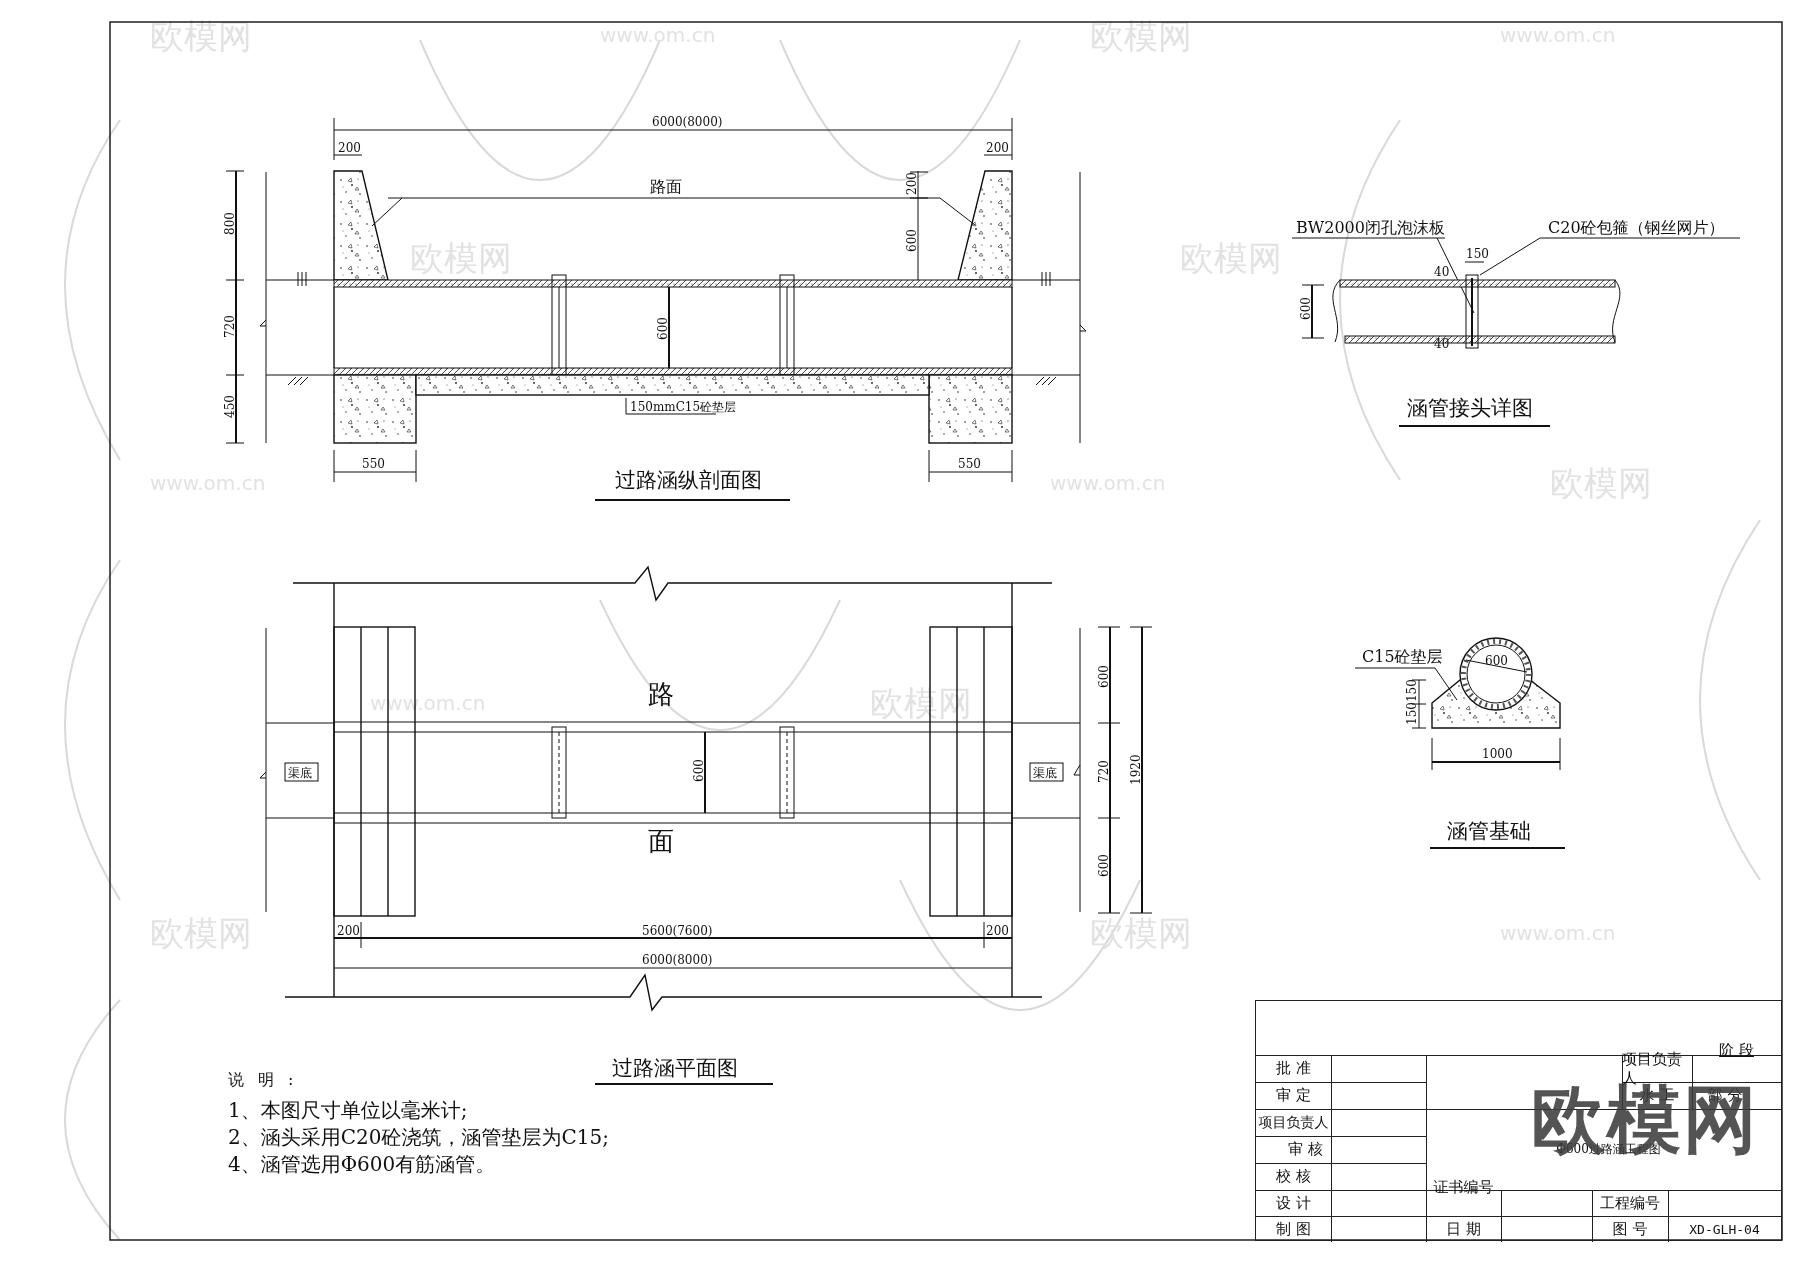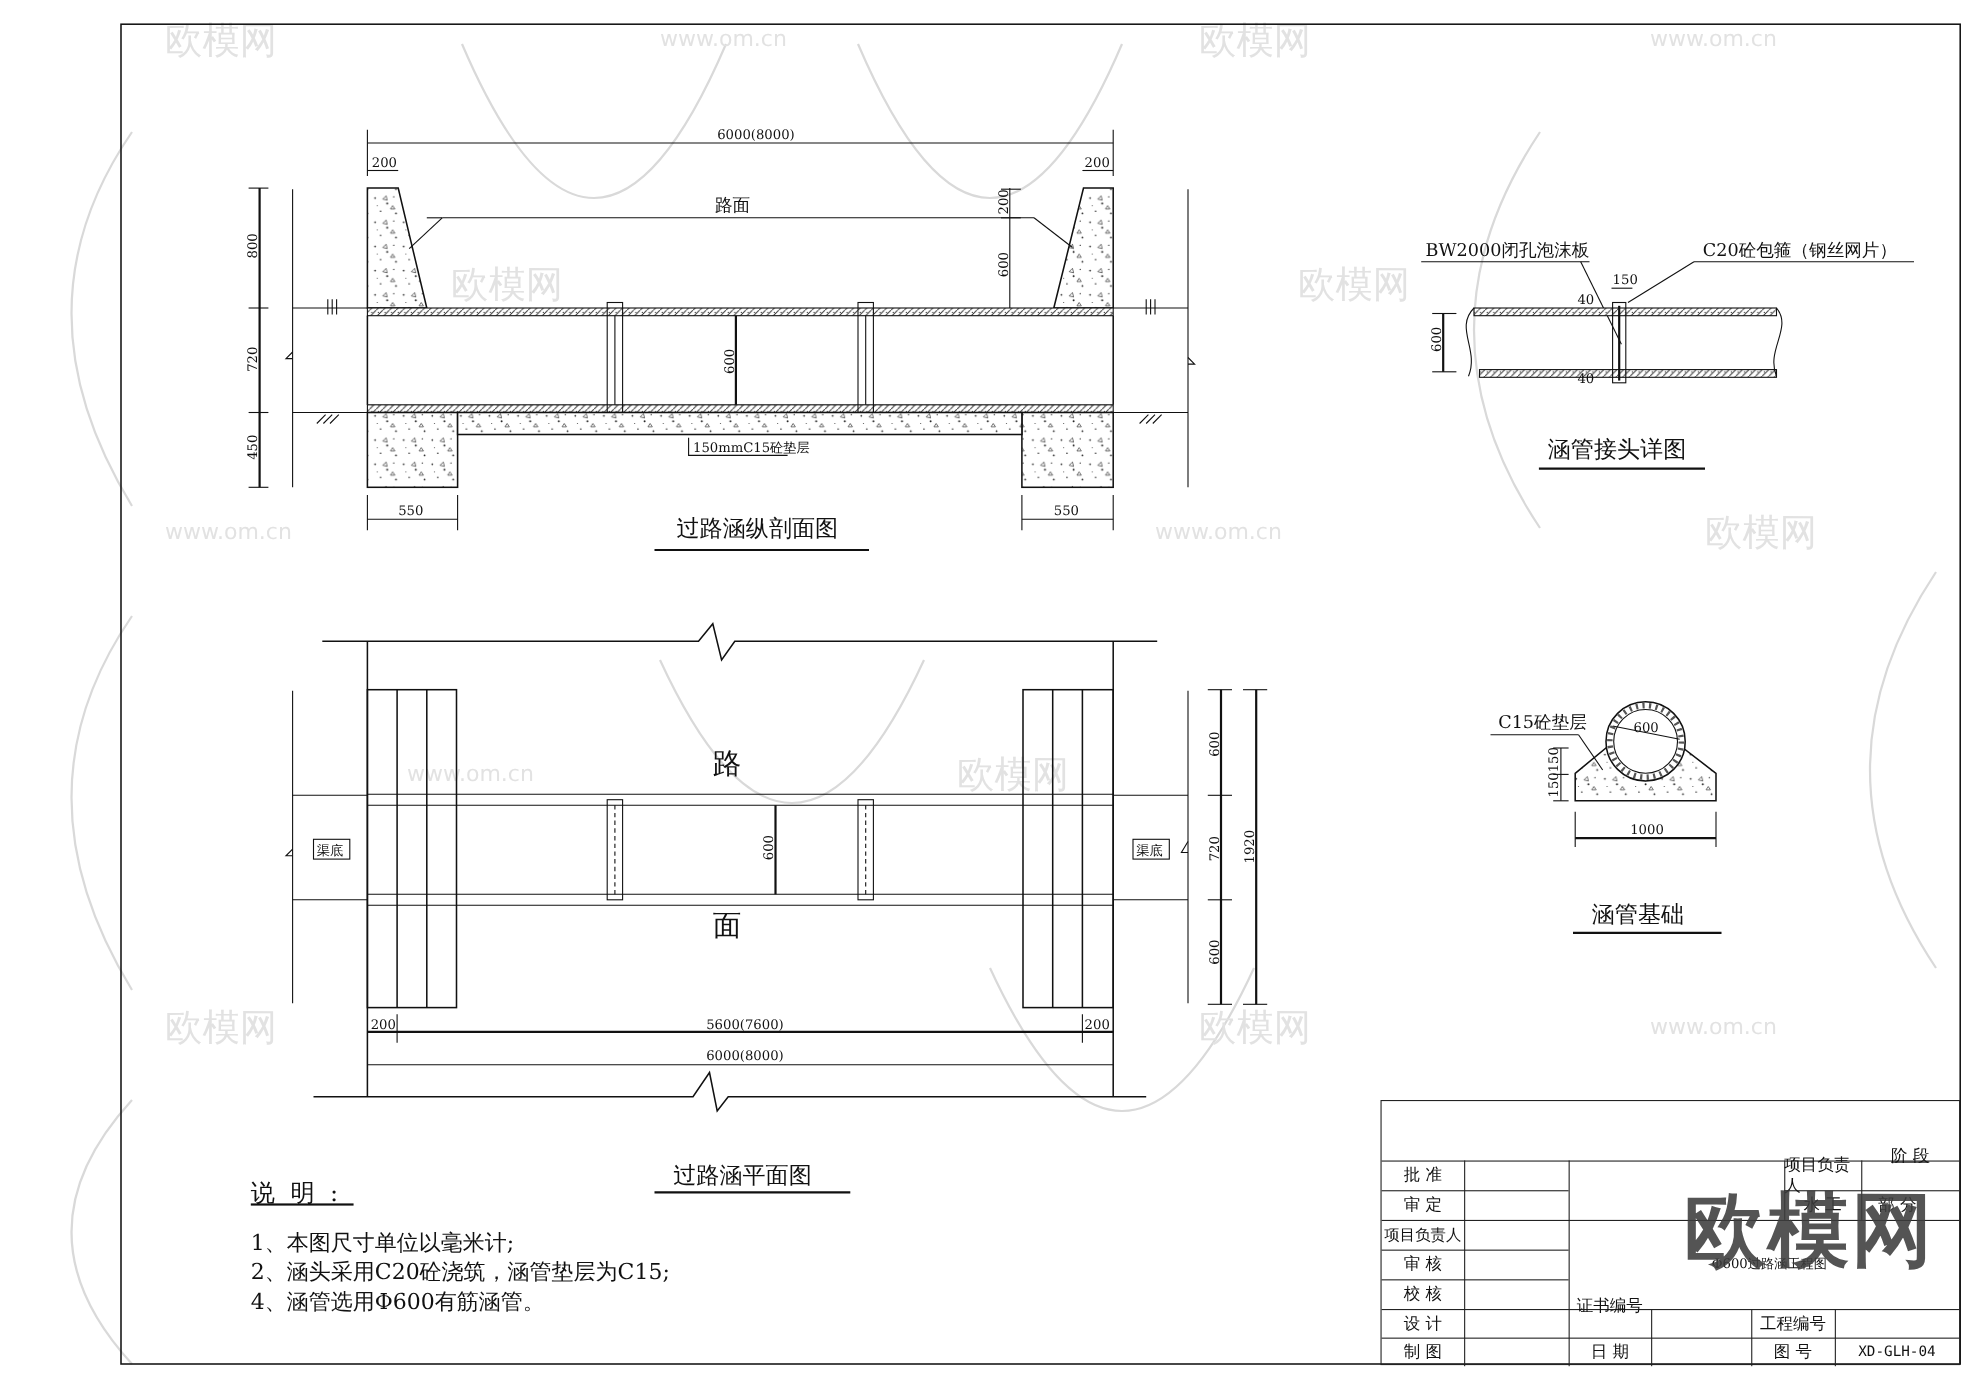--- a/index.html
+++ b/index.html
@@ -11,21 +11,21 @@
   .big{font-size:26px;}
   .title{font-size:21px;}
   .wm{fill:none;stroke:#d9d9d9;stroke-width:2;}
   .wmt{fill:#e2e2e2;font-family:"DejaVu Sans","Liberation Sans",sans-serif;}
   .ln{stroke:#111;stroke-width:1.4;fill:none;}
   .thin{stroke:#111;stroke-width:1;fill:none;}
   .thick{stroke:#111;stroke-width:2;fill:none;}
   .conc{fill:url(#concrete);stroke:#111;stroke-width:1.4;}
   .hatch{fill:url(#hatch);stroke:#111;stroke-width:1;}
   #notes{position:absolute;left:228px;top:1070px;color:#111;font-family:"DejaVu Serif","Liberation Serif",serif;}
-  #notes .nt{font-size:22px;letter-spacing:14px;margin-bottom:16px;text-decoration:underline;}
+  #notes .nt{font-size:16px;letter-spacing:14px;margin-bottom:6px;}
   #notes .ni{font-size:20px;line-height:27px;}
   #titleblock{position:absolute;left:1255px;top:1000px;width:527px;height:241px;border:1.5px solid #222;box-sizing:border-box;font-family:"DejaVu Serif","Liberation Serif",serif;font-size:15px;color:#111;}
   .tb-cell{position:absolute;display:flex;align-items:center;justify-content:center;box-sizing:border-box;}
   .tb-line-h{position:absolute;height:0;border-top:1.3px solid #222;}
   .tb-line-v{position:absolute;width:0;border-left:1.3px solid #222;}
   #bigwm{position:absolute;left:1515px;top:1080px;width:260px;font-family:"DejaVu Sans","Liberation Sans",sans-serif;color:rgba(60,60,60,0.88);text-align:center;pointer-events:none;}
   #bigwm .w1{font-size:74px;line-height:78px;font-weight:bold;letter-spacing:2px;}
   #bigwm .w2{font-size:42px;line-height:46px;}
 </style>
 </head>
@@ -305,21 +305,21 @@
   <div class="tb-line-v" style="left:170px;top:54px;height:187px;"></div>
   <div class="tb-line-v" style="left:245px;top:189px;height:52px;"></div>
   <div class="tb-line-v" style="left:336px;top:189px;height:52px;"></div>
   <div class="tb-line-v" style="left:412px;top:189px;height:52px;"></div>
   <div class="tb-line-v" style="left:366px;top:54px;height:54px;"></div>
   <div class="tb-line-v" style="left:436px;top:54px;height:54px;"></div>
 
   <div class="tb-cell" style="left:0;top:54px;width:75px;height:27px;">批  准</div>
   <div class="tb-cell" style="left:0;top:81px;width:75px;height:27px;">审  定</div>
   <div class="tb-cell" style="left:0;top:108px;width:75px;height:27px;font-size:14px;">项目负责人</div>
-  <div class="tb-cell" style="left:0;top:135px;width:75px;height:27px;">审  核</div>
+  <div class="tb-cell" style="left:12px;top:135px;width:75px;height:27px;">审  核</div>
   <div class="tb-cell" style="left:0;top:162px;width:75px;height:27px;">校  核</div>
   <div class="tb-cell" style="left:0;top:189px;width:75px;height:26px;">设  计</div>
   <div class="tb-cell" style="left:0;top:215px;width:75px;height:26px;">制  图</div>
 
   <div class="tb-cell" style="left:366px;top:54px;width:70px;height:27px;">项目负责人</div>
   <div class="tb-cell" style="left:436px;top:36px;width:89px;height:27px;text-decoration:underline;">阶  段</div>
   <div class="tb-cell" style="left:366px;top:81px;width:70px;height:27px;">水  工</div>
   <div class="tb-cell" style="left:436px;top:81px;width:66px;height:27px;">部  分</div>
   <div class="tb-cell" style="left:170px;top:108px;width:355px;height:81px;font-size:12px;padding-left:10px;">Φ600过路涵工程图</div>
   <div class="tb-cell" style="left:170px;top:173px;width:75px;height:26px;">证书编号</div>

